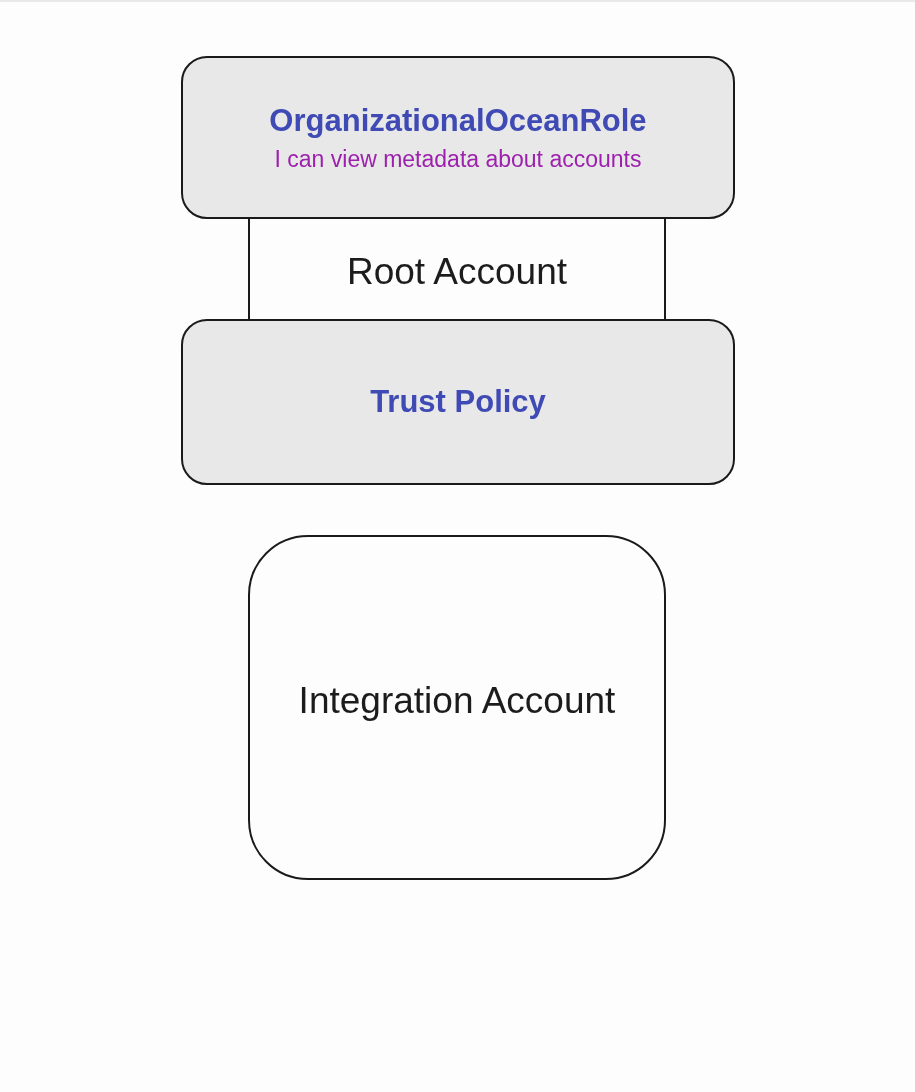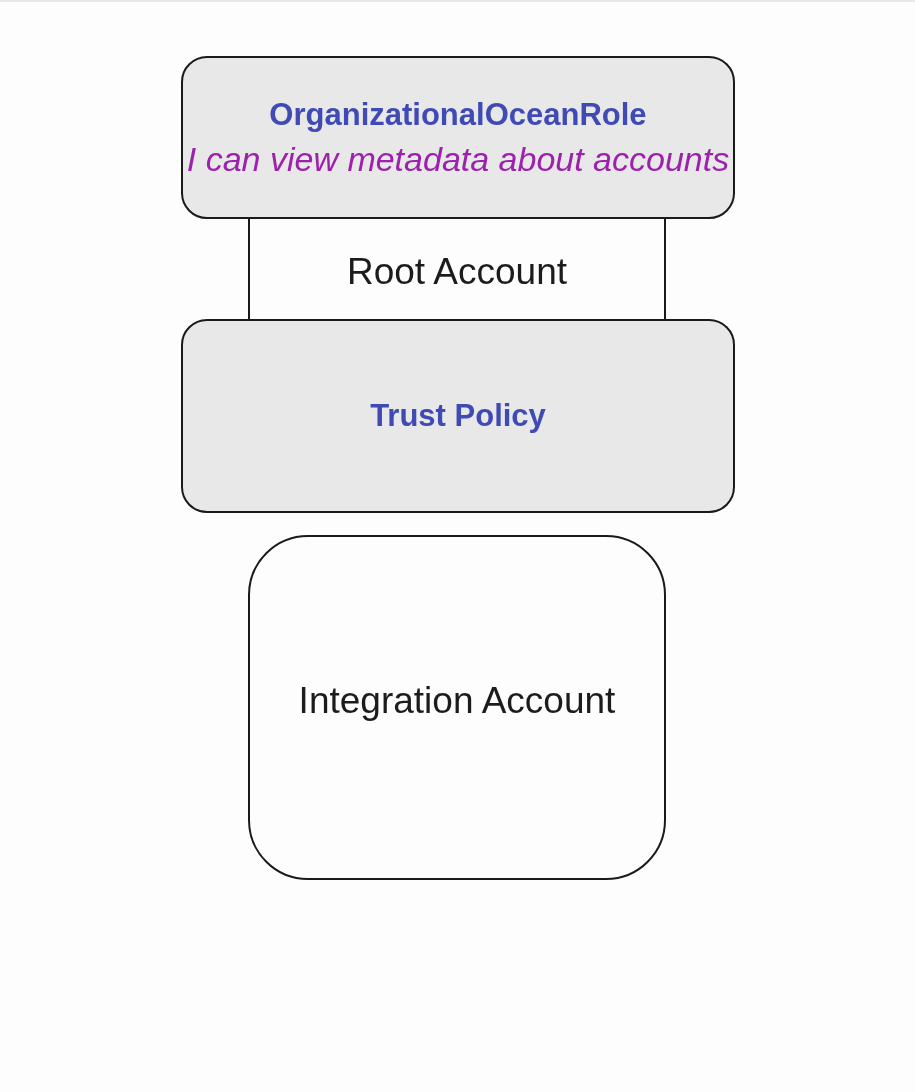--- a/index.html
+++ b/index.html
@@ -61,31 +61,30 @@
     background:var(--node-fill);
     border:2px solid var(--node-border);
     border-radius:26px;
     display:flex;
     flex-direction:column;
     align-items:center;
     justify-content:center;
     gap:7px;
   }
   .node-org{ top:54px; height:163px; }
-  .node-trust{ top:317px; height:194px; }
+  .node-trust{ top:317px; height:166px; }
   .node-readonly{ top:793px; height:168px; }
   .node-title{
     font-size:31px;
     font-weight:bold;
     color:var(--title-color);
     white-space:nowrap;
   }
   .node-subtitle{
-    font-size:34px;
-    font-style:italic;
+    font-size:23px;
     color:var(--subtitle-color);
     white-space:nowrap;
   }
 </style>
 </head>
 <body>
 
 <div class="canvas">
 
   <div class="container-rect container-root"></div>

